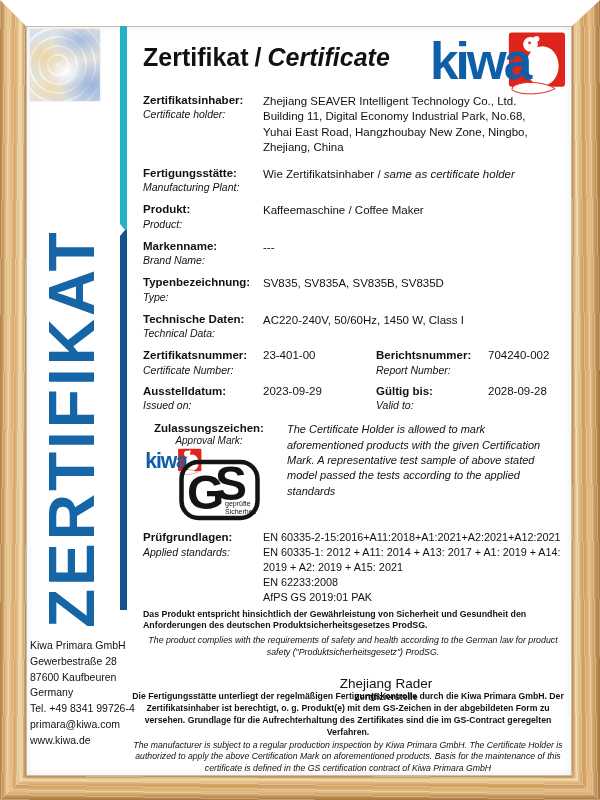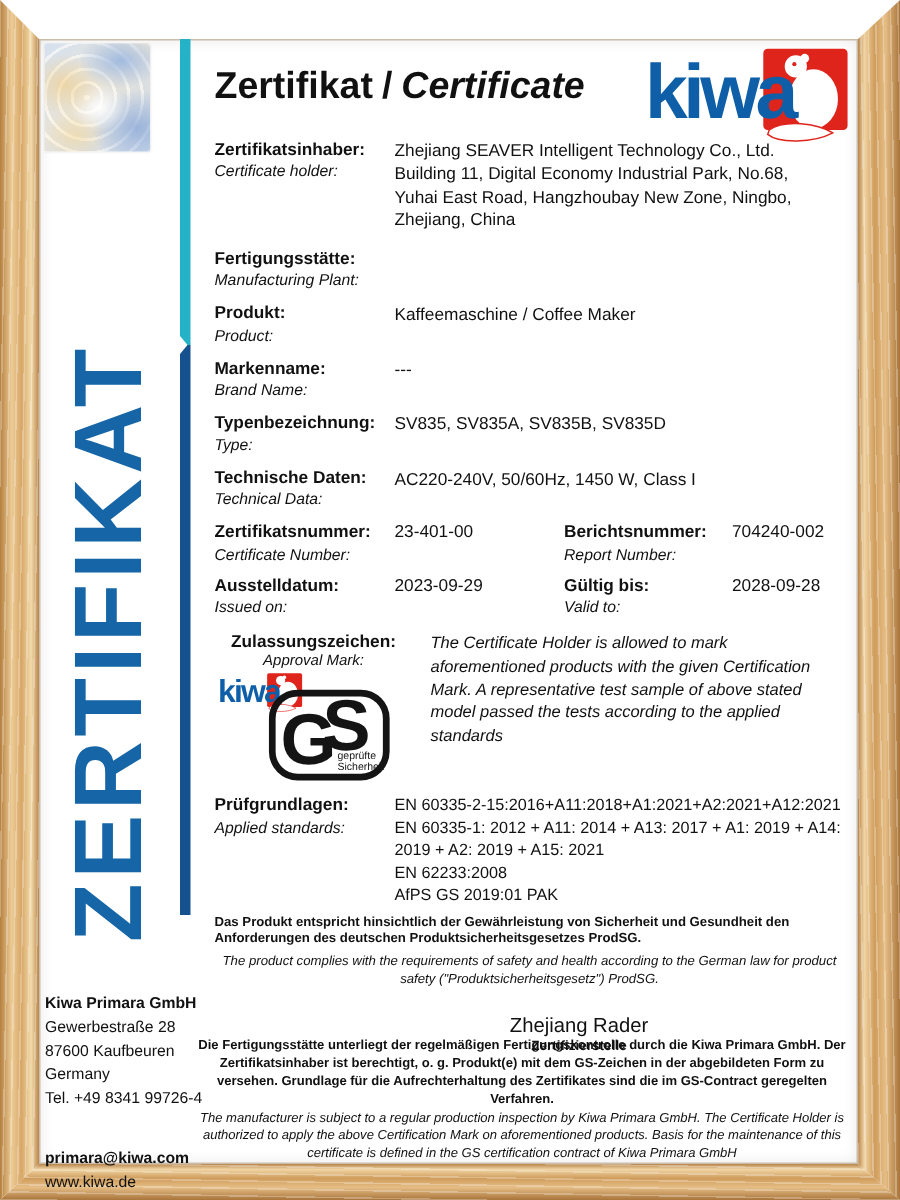--- a/index.html
+++ b/index.html
@@ -88,21 +88,21 @@
 
   
   .standards { display:flex; margin-top:2px;justify-content:flex-end; }
   .std-lines { flex:1; font-size:10.8px; line-height:1.38; }
 
   .compliance-de { margin-top:4px; font-weight:bold; font-size:8.8px; line-height:1.35; }
   .compliance-en { margin-top:3px; text-align:center; font-style:italic; font-size:8.8px; line-height:1.35; }
 
   
   .addr { position:absolute; left:4px; top:612px; font-size:10.5px; line-height:1.5; }
-  .addr .b { font-weight:bold;margin-top:24px; }
+  .addr .b { font-weight:normal; }
   .sig { position:absolute; left:210px; top:650px; width:300px; text-align:center; }
   .sig-name { font-size:13.5px; }
   .sig-role { font-size:9px; font-weight:bold; margin-top:1px; }
   .fineprint { position:absolute; left:102px; right:4px; top:664px; text-align:center; }
   .fp-de { font-weight:bold; font-size:8.7px; line-height:1.38; }
   .fp-en { font-style:italic; font-size:8.7px; line-height:1.32; margin-top:2px; }
 
   svg text { font-family:"Liberation Sans","DejaVu Sans",sans-serif; }
 </style>
 </head>
@@ -154,20 +154,21 @@
 Building 11, Digital Economy Industrial Park, No.68,
 Yuhai East Road, Hangzhoubay New Zone, Ningbo,
 Zhejiang, China</div>
       </div>
 
       <div class="row">
         <div class="lbl">
           <div class="lde">Fertigungsstätte:</div>
           <div class="len">Manufacturing Plant:</div>
         </div>
+        <div class="val"><span>Wie Zertifikatsinhaber / </span><span class="it">same as certificate holder</span></div>
       </div>
 
       <div class="row">
         <div class="lbl">
           <div class="lde">Produkt:</div>
           <div class="len">Product:</div>
         </div>
         <div class="val">Kaffeemaschine / Coffee Maker</div>
       </div>
 

